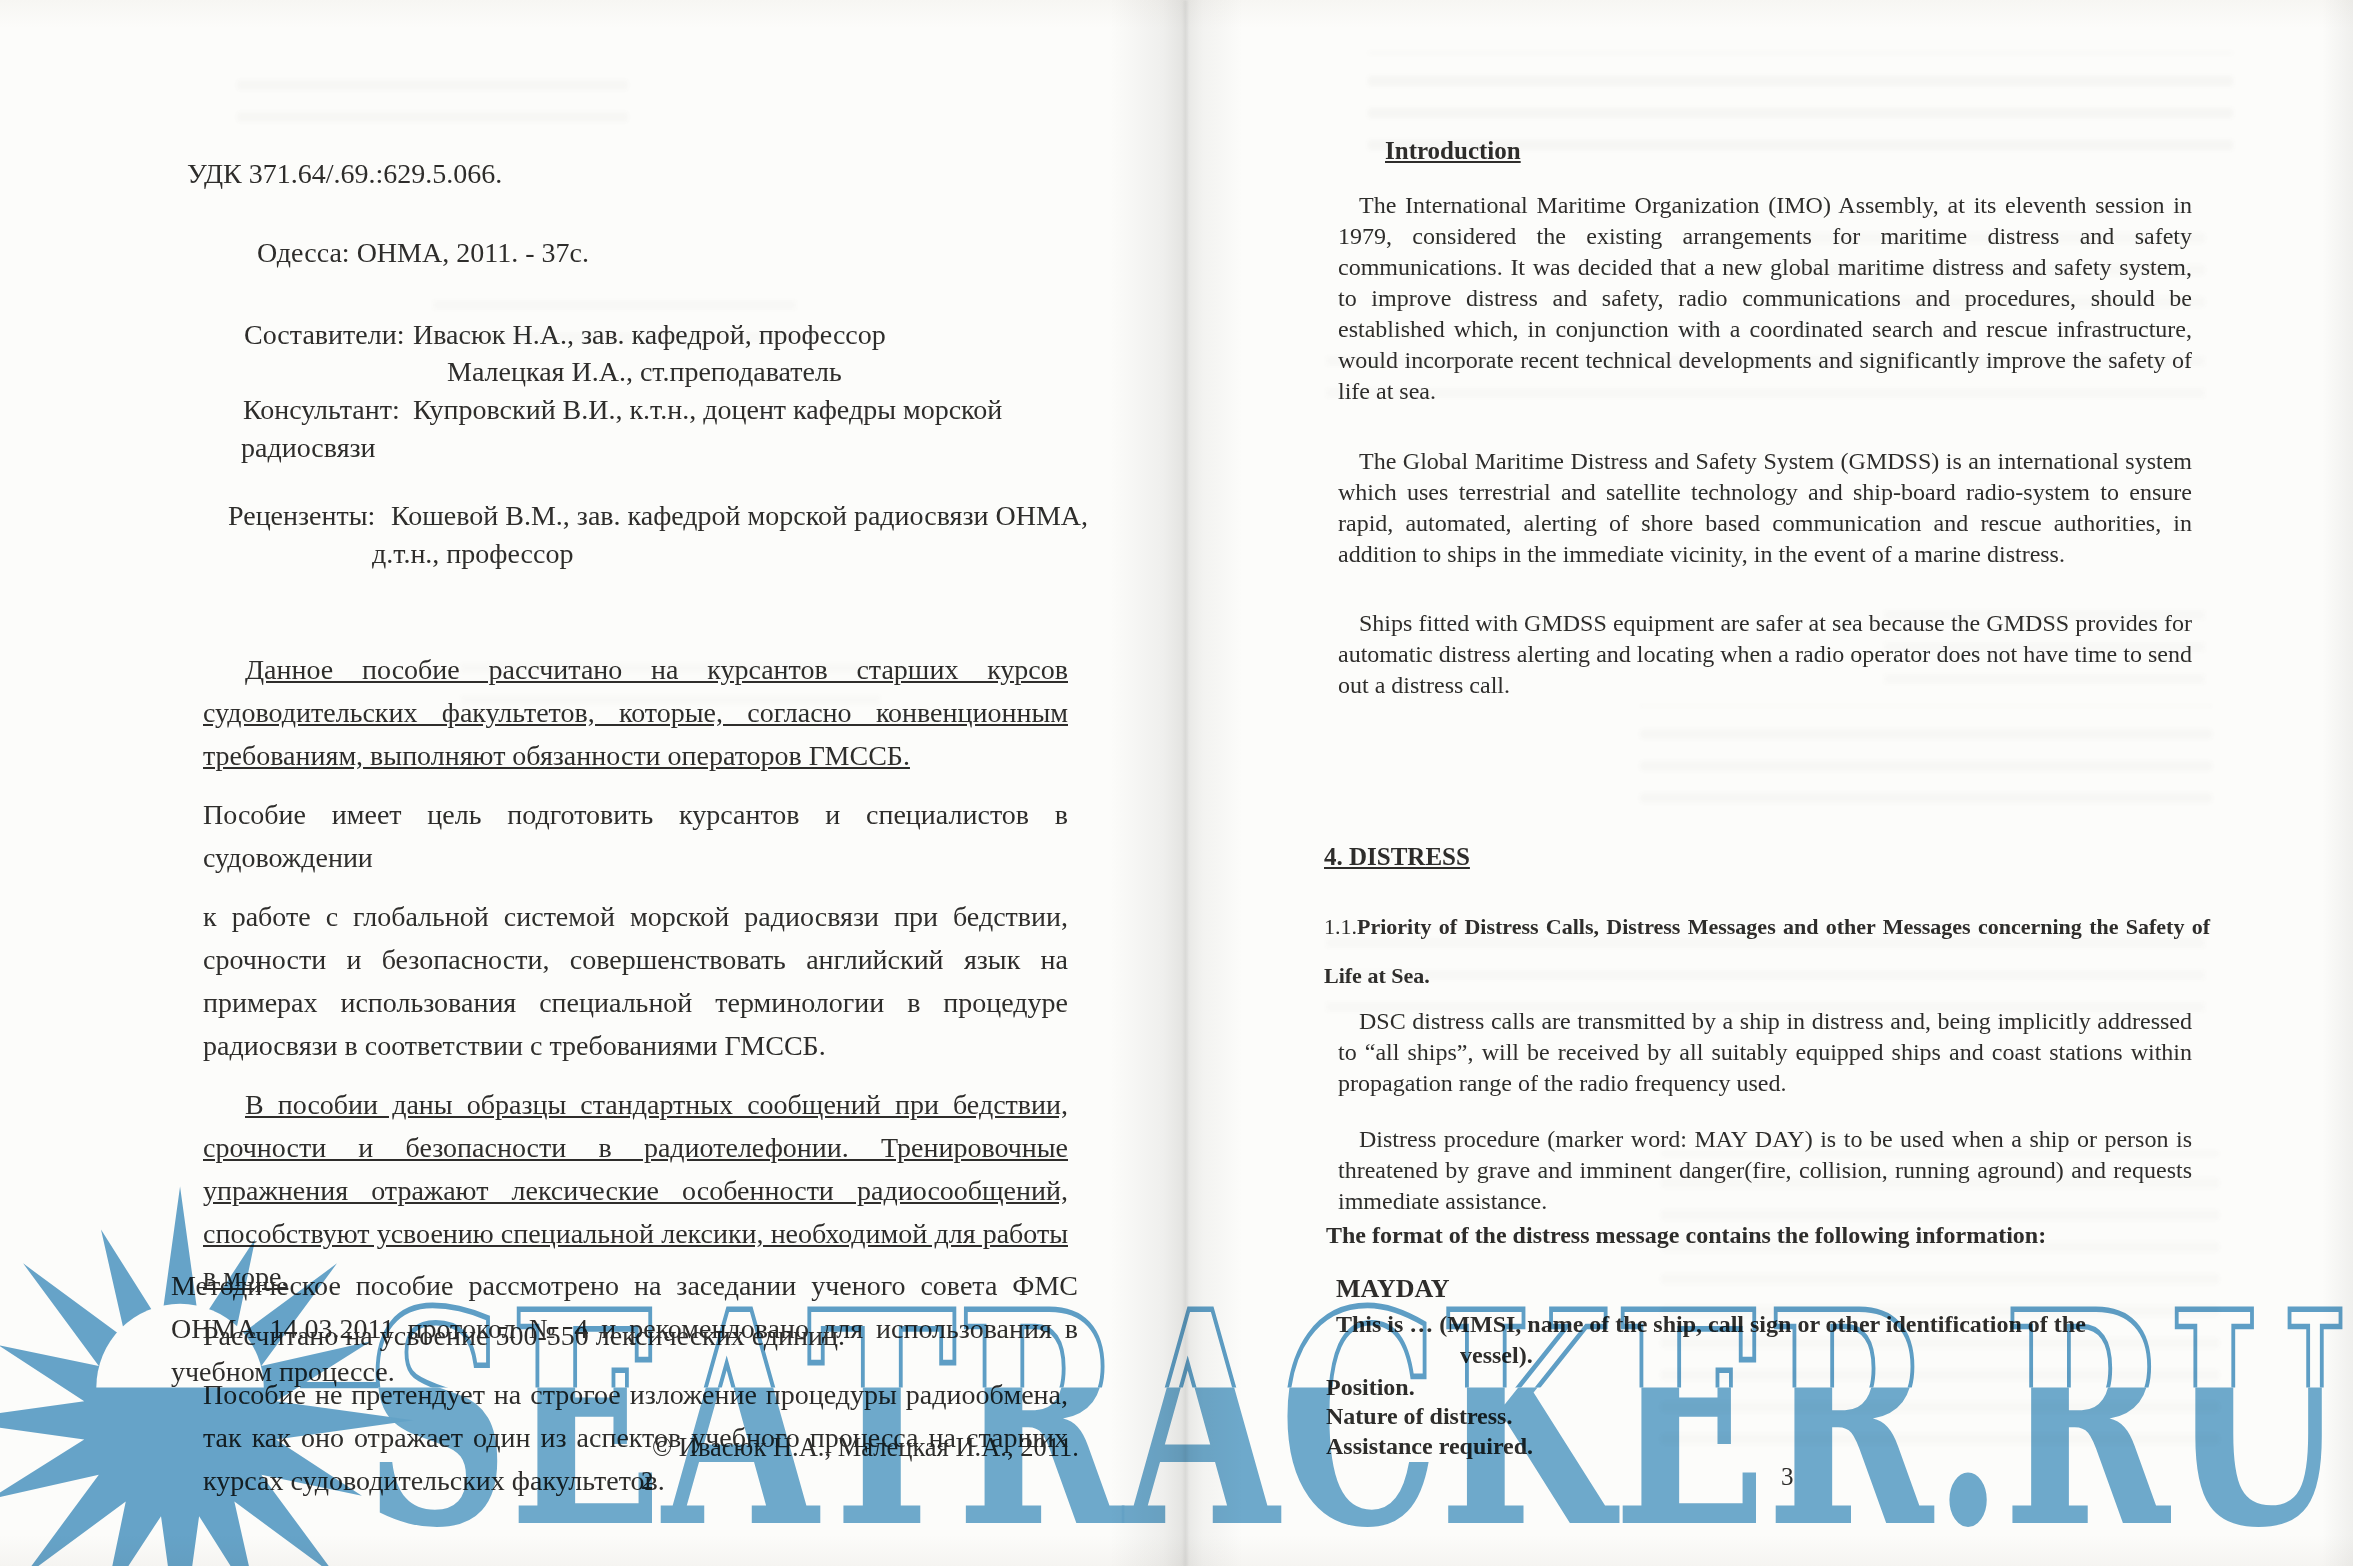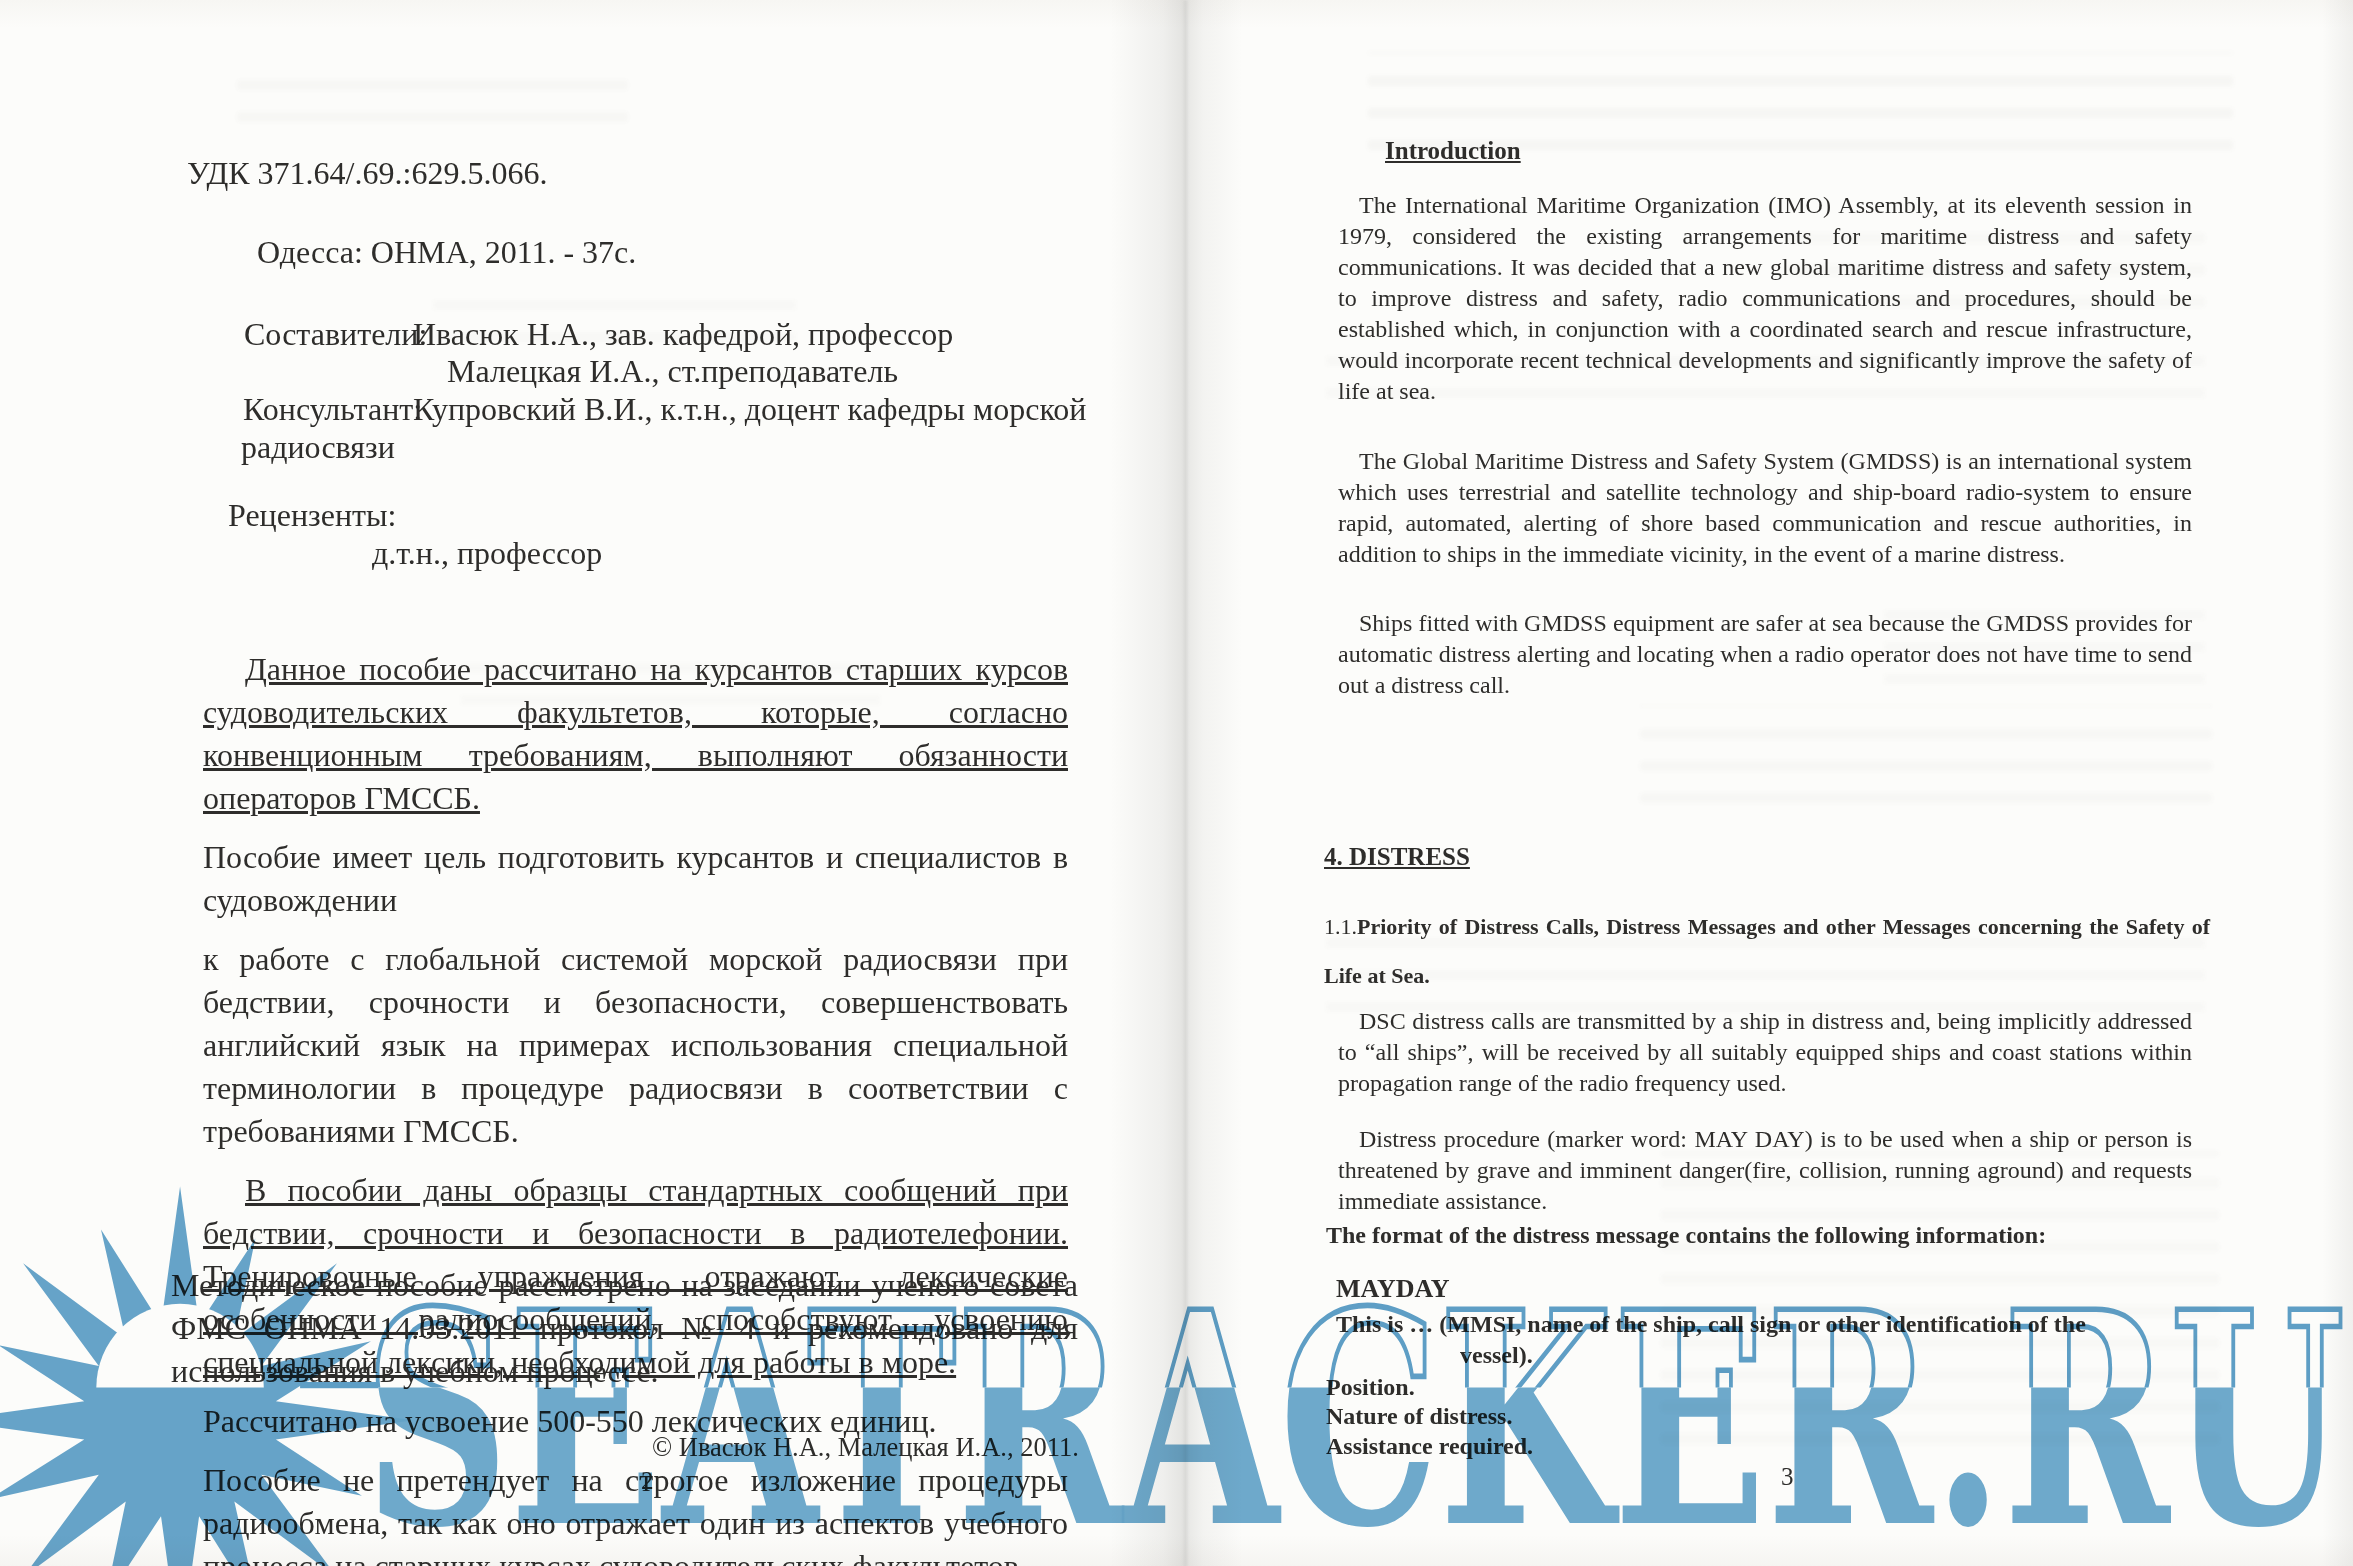--- a/index.html
+++ b/index.html
@@ -14,21 +14,21 @@
   .gutter-line{position:absolute;left:1184px;top:0;width:2.8px;height:100%;background:rgba(60,60,55,.10);filter:blur(1.4px);}
   .edge-right{position:absolute;right:0;top:0;width:32px;height:100%;
     background:linear-gradient(90deg,rgba(0,0,0,0),rgba(90,90,85,.08));}
   .noise-layer div{position:absolute;filter:blur(2.1px);
     background:repeating-linear-gradient(0deg,rgba(110,108,100,.12) 0 9.8px,rgba(0,0,0,0) 9.8px 32px);}
   
   .page{position:absolute;top:0;height:1567px;}
   .page-left{left:0;width:1151px;}
   .page-right{left:1214px;width:1140px;}
   .abs{position:absolute;}
-  .lp{font-size:32px;line-height:43px;}
+  .lp{font-size:28px;line-height:43px;}
   .lp-just{width:897px;text-align:justify;}
   .rp{font-size:24px;line-height:31px;}
   .rp-just{width:886px;text-align:justify;}
   .indent60{text-indent:42px;text-decoration:underline;}
   .indent30{text-indent:21px;}
   .b{font-weight:bold;}
   .heading{font-weight:bold;font-size:25px;text-decoration:underline;}
   p{margin:16px;}
   
   .watermark{position:absolute;left:0;top:0;width:2354px;height:1567px;
@@ -68,20 +68,21 @@
     </div>
 
     <div class="abs lp" style="left:244px;top:313px">Составители:</div>
     <div class="abs lp" style="left:413px;top:313px">Ивасюк Н.А., зав. кафедрой, профессор</div>
     <div class="abs lp" style="left:447px;top:350px">Малецкая И.А., ст.преподаватель</div>
     <div class="abs lp" style="left:243px;top:388px">Консультант:</div>
     <div class="abs lp" style="left:413px;top:388px">Купровский  В.И., к.т.н., доцент кафедры морской</div>
     <div class="abs lp" style="left:241px;top:426px">радиосвязи</div>
 
     <div class="abs lp" style="left:228px;top:494px">Рецензенты:</div>
+    <div class="abs lp" style="left:391px;top:494px">Кошевой В.М., зав. кафедрой морской радиосвязи  ОНМА,</div>
     <div class="abs lp" style="left:372px;top:532px">д.т.н., профессор</div>
 
     <div class="abs lp lp-just" style="left:187px;top:632px">
       <p class="indent60">Данное пособие рассчитано на курсантов старших курсов судоводительских факультетов, которые, согласно конвенционным требованиям, выполняют обязанности операторов ГМССБ.</p>
       <p>Пособие имеет цель подготовить курсантов и специалистов в судовождении</p>
       <p>к работе с глобальной системой морской радиосвязи при бедствии, срочности и безопасности, совершенствовать английский язык на примерах использования специальной терминологии в процедуре радиосвязи в соответствии с требованиями ГМССБ.</p>
       <p class="indent60">В пособии даны образцы стандартных сообщений при бедствии, срочности и безопасности в радиотелефонии. Тренировочные упражнения отражают лексические особенности радиосообщений, способствуют усвоению специальной лексики, необходимой для работы в море.</p>
       <p>Рассчитано на усвоение 500-550 лексических единиц.</p>
       <p>Пособие не претендует на строгое изложение процедуры радиообмена, так как оно отражает один из аспектов учебного процесса на старших курсах судоводительских факультетов.</p>
     </div>

